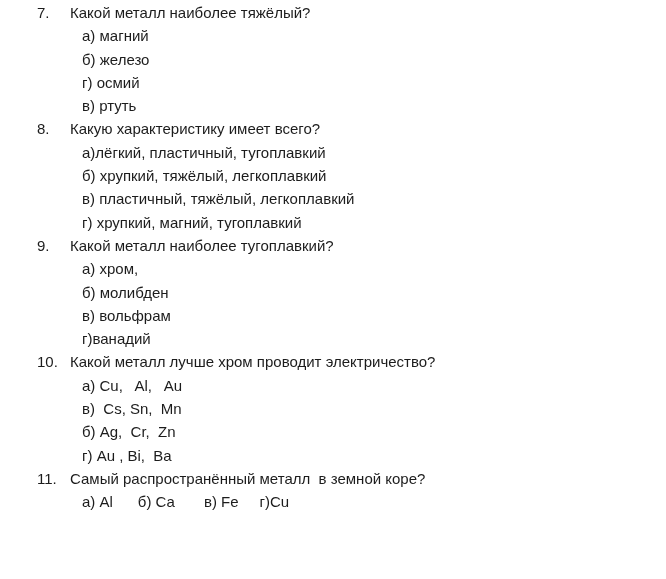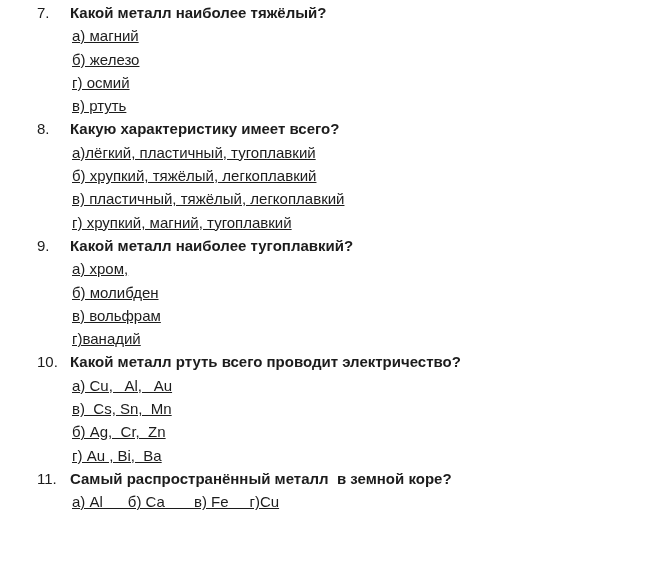--- a/index.html
+++ b/index.html
@@ -26,26 +26,24 @@
   }
   .question { margin: 0; }
   .q-line { display: flex; }
   .q-num {
     flex: 0 0 33px;
     width: 33px;
     white-space: pre;
   }
   .q-text {
     white-space: pre-wrap;
-    font-weight: bold;
   }
   .opt-line {
-    margin-left: 35px;
+    margin-left: 45px;
     white-space: pre-wrap;
-    text-decoration: underline;
   }
 </style>
 </head>
 <body>
 
 <div class="page">
   <div id="questions">
   <div class="question">
     <div class="q-line">
       <span class="q-num">7.</span>
@@ -87,21 +85,21 @@
   <div class="opt-line">б) молибден</div>
 
   <div class="opt-line">в) вольфрам</div>
 
   <div class="opt-line">г)ванадий</div>
 </div>
 
   <div class="question">
     <div class="q-line">
       <span class="q-num">10.</span>
-      <span class="q-text">Какой металл ртуть всего проводит электричество?</span>
+      <span class="q-text">Какой металл лучше хром проводит электричество?</span>
     </div>
 
   <div class="opt-line">а) Cu,   Al,   Au</div>
 
   <div class="opt-line">в)  Cs, Sn,  Mn</div>
 
   <div class="opt-line">б) Ag,  Cr,  Zn</div>
 
   <div class="opt-line">г) Au , Bi,  Ba</div>
 </div>

